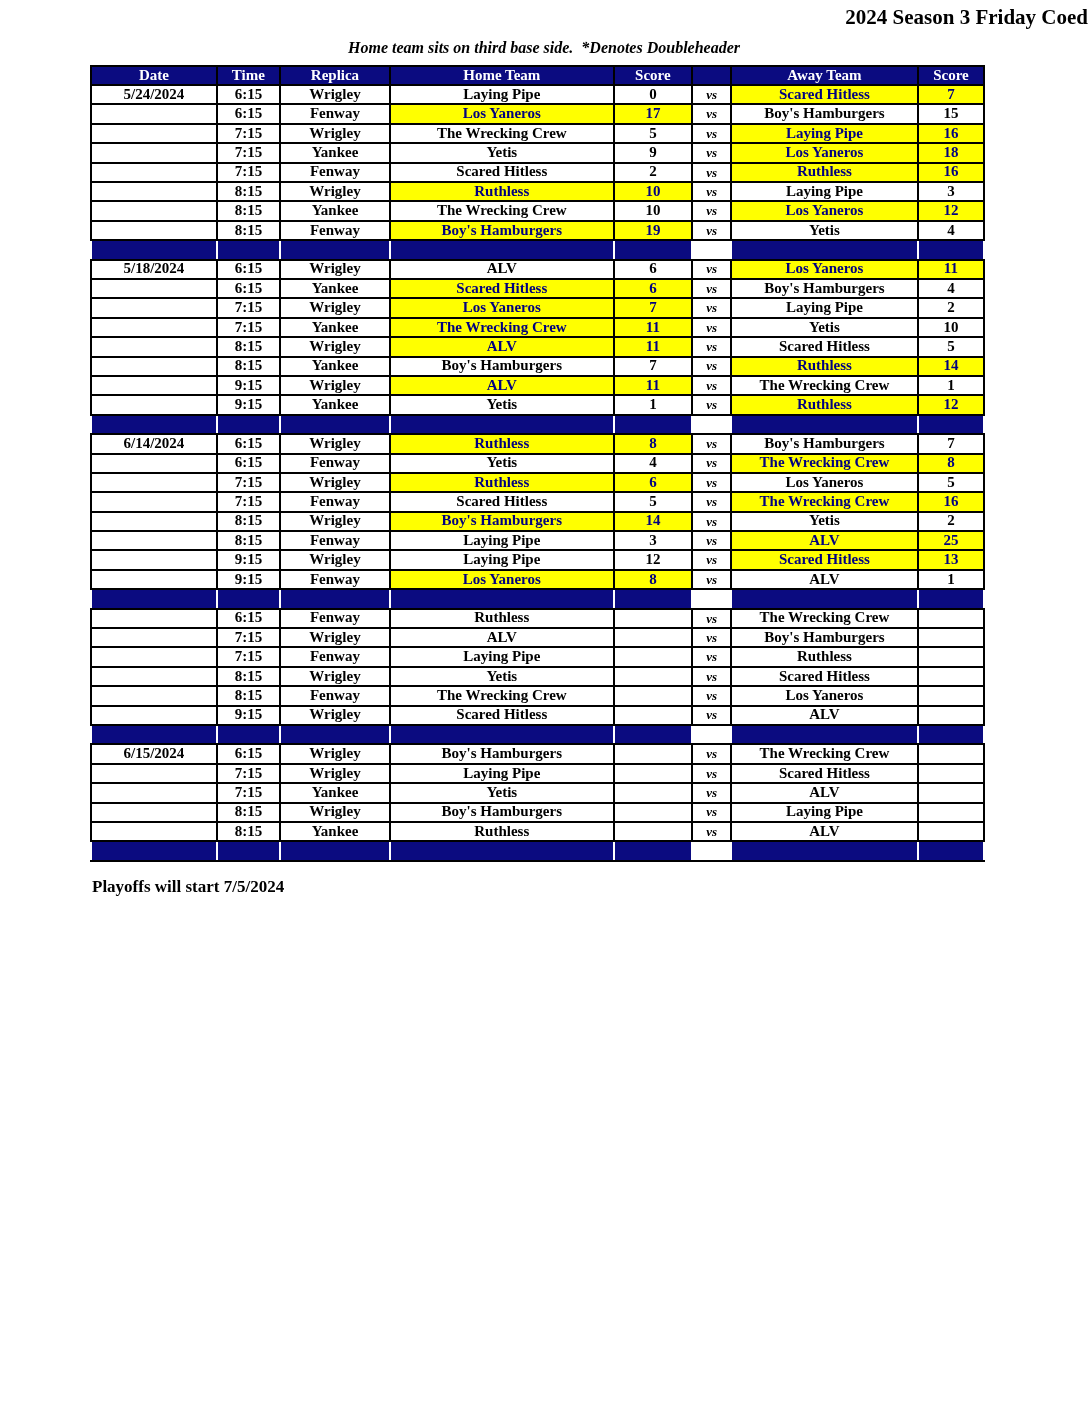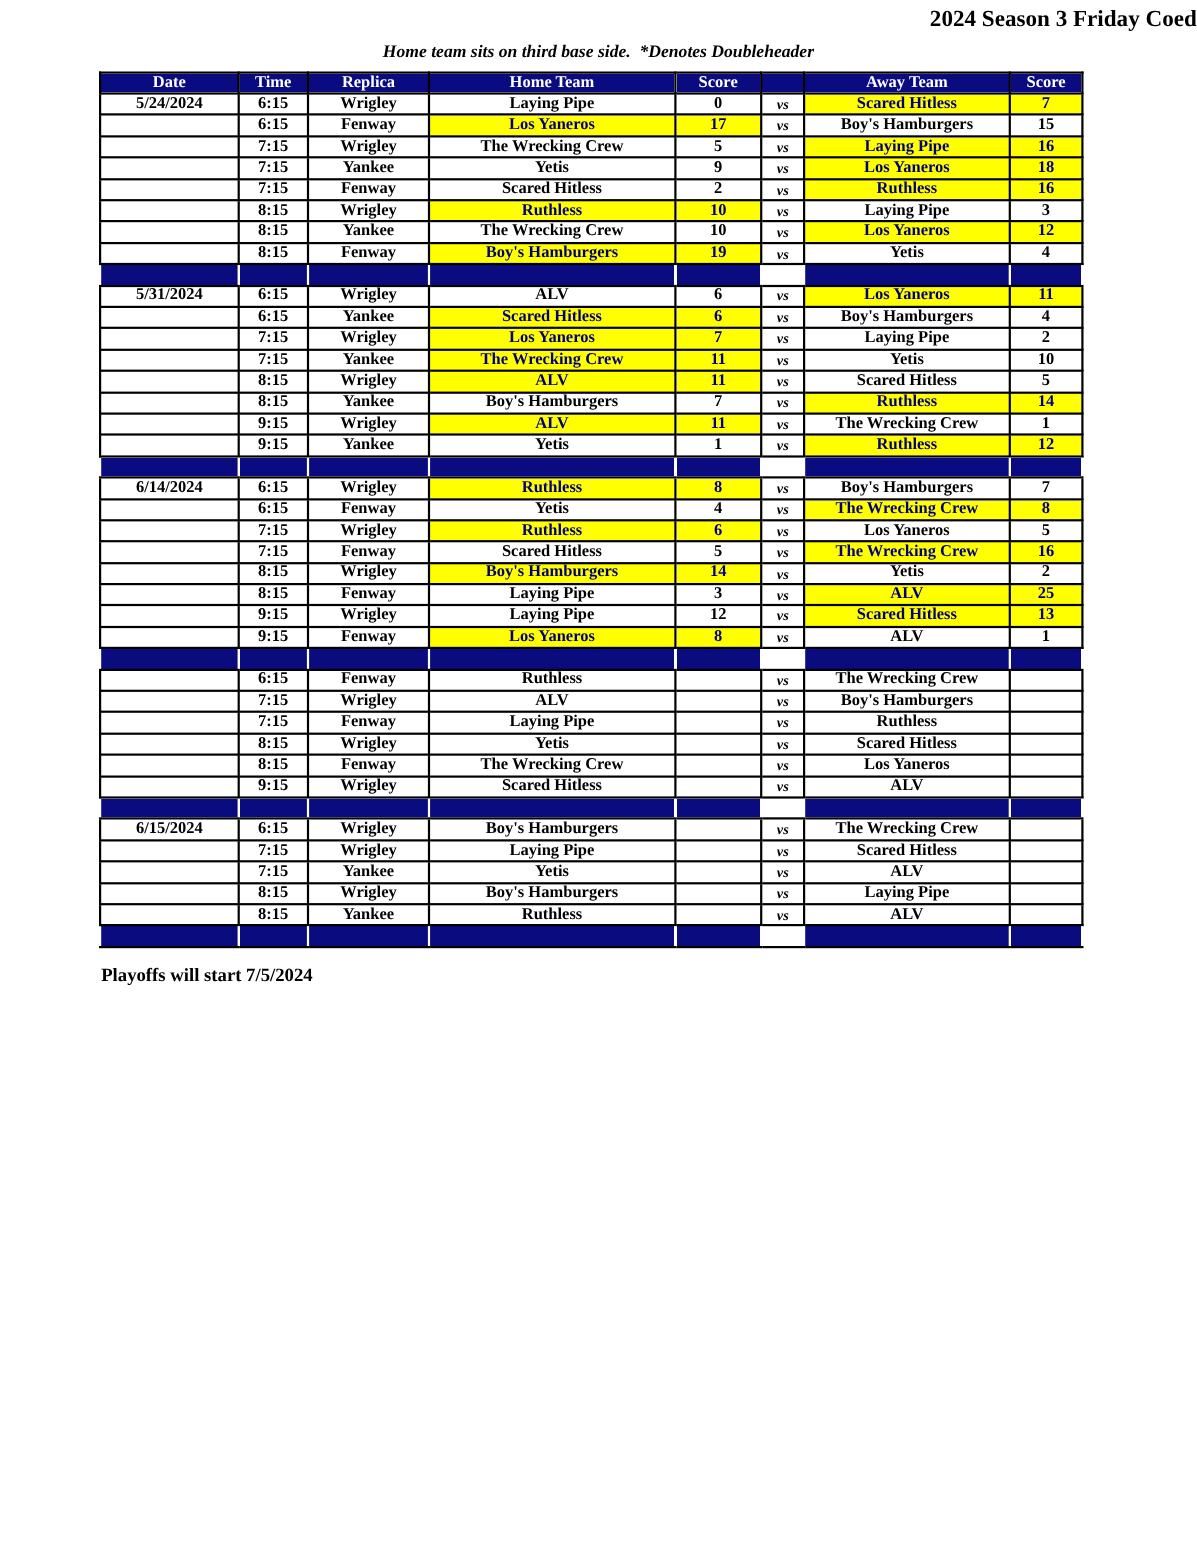--- a/index.html
+++ b/index.html
@@ -164,21 +164,21 @@
           <td class="c-date"></td>
           <td class="c-time"></td>
           <td class="c-replica"></td>
           <td class="c-home"></td>
           <td class="c-hscore"></td>
           <td class="c-vs vs-col"></td>
           <td class="c-away"></td>
           <td class="c-ascore"></td>
         </tr>
         <tr>
-          <td class="c-date">5/31/2024</td>
+          <td class="c-date">5/18/2024</td>
           <td class="c-time">6:15</td>
           <td class="c-replica">Wrigley</td>
           <td class="c-home">ALV</td>
           <td class="c-hscore">6</td>
           <td class="c-vs vs-col">vs</td>
           <td class="c-away hl">Los Yaneros</td>
           <td class="c-ascore hl">11</td>
         </tr>
         <tr>
           <td class="c-date"></td>

